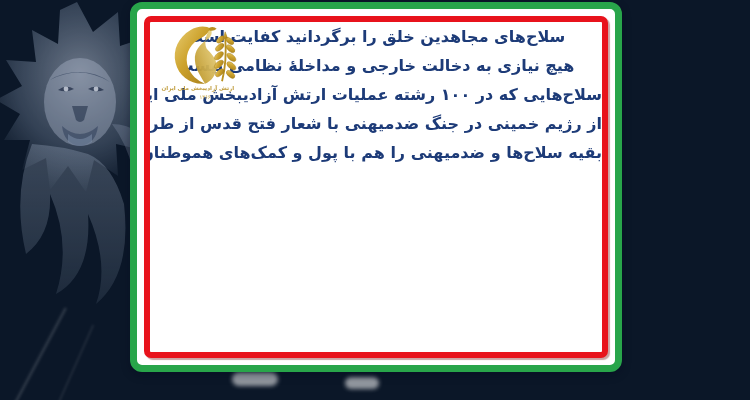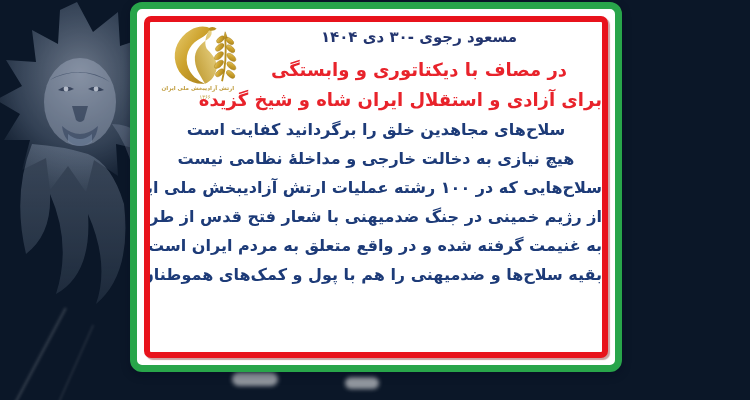--- a/index.html
+++ b/index.html
@@ -128,30 +128,24 @@
             <ellipse cx="84" cy="54" rx="7" ry="3.6" transform="rotate(40 84 54)"></ellipse>
             <ellipse cx="69" cy="63" rx="6.5" ry="3.4" transform="rotate(-40 69 63)"></ellipse>
             <ellipse cx="83" cy="65" rx="6.5" ry="3.4" transform="rotate(40 83 65)"></ellipse>
             <path d="M76 10 L74 18 L79 18 Z"></path>
           </g>
         </svg>
         <div class="emblem-caption">ارتش آزادیبخش ملی ایران</div>
         <div class="emblem-year">۱۳۶۶</div>
       </div>
 
-      <div class="top-lines">
-        <div class="title-line">مسعود رجوی -۳۰ دی ۱۴۰۴</div>
-        <div class="red-line first">در مصاف با دیکتاتوری و وابستگی</div>
-        <div class="red-line">برای آزادی و استقلال ایران شاه و شیخ گزیده</div>
-      </div>
 
       <div class="body-lines">
         <div class="body-line">سلاح‌های مجاهدین خلق را برگردانید کفایت است</div>
         <div class="body-line">هیچ نیازی به دخالت خارجی و مداخلهٔ نظامی نیست</div>
         <div class="body-line">سلاح‌هایی که در ۱۰۰ رشته عملیات ارتش آزادیبخش ملی ایران</div>
         <div class="body-line">از رژیم خمینی در جنگ ضدمیهنی با شعار فتح قدس از طریق کربلا</div>
-        <div class="body-line">به غنیمت گرفته شده و در واقع متعلق به مردم ایران است</div>
         <div class="body-line">بقیه سلاح‌ها و ضدمیهنی را هم با پول و کمک‌های هموطنان</div>
       </div>
 
     </div>
   </div>
 </div>
 
 </body></html>

